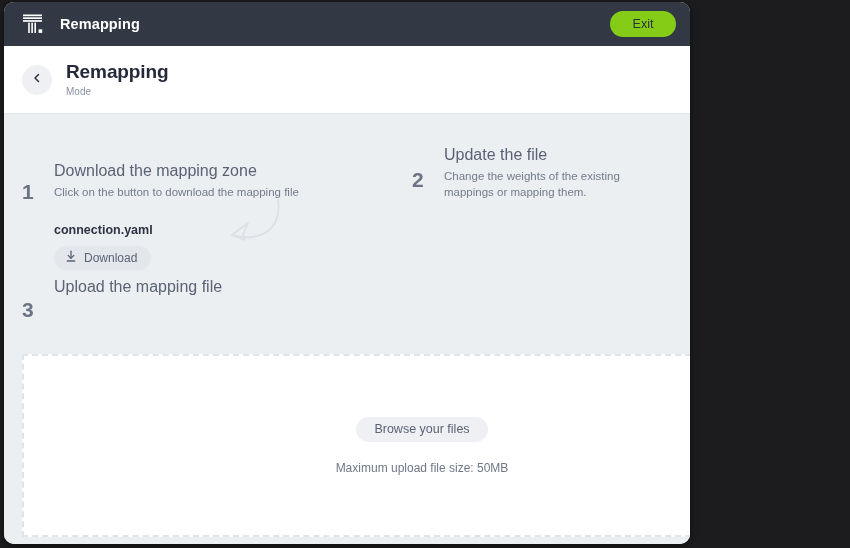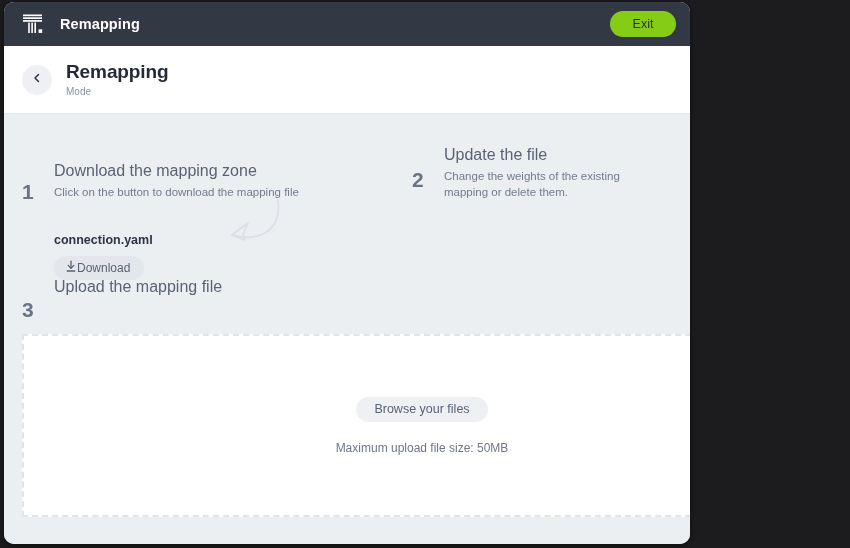--- a/index.html
+++ b/index.html
@@ -135,49 +135,50 @@
   #step1 .step-num { margin-top: 18px; }
   #step2 { left: 408px; top: 32px; width: 245px; }
   #step2 .step-num { margin-top: 22px; }
   #step3 { left: 18px; top: 164px; width: 440px; }
   #step3 .step-num { margin-top: 20px; }
 
   #file-name {
     color: #2d3342;
     font-size: 12.5px;
     font-weight: bold;
-    margin-top: 32px;
+    margin-top: 22px;
   }
   #download-button {
     margin-top: 9px;
     background: #e3e7ec;
     border: none;
     border-radius: 14px;
     height: 24px;
     padding: 0 14px 0 11px;
     display: inline-flex;
     align-items: center;
+    gap: 7px;
     color: #5a6375;
     font-size: 12px;
     cursor: pointer;
     font-family: "Liberation Sans", sans-serif;
   }
 
   #curve-arrow {
     position: absolute;
     left: 208px;
     top: 78px;
     pointer-events: none;
   }
 
   
   #dropzone {
     position: absolute;
     left: 18px;
-    top: 220px;
+    top: 240px;
     width: 800px;
     height: 183px;
     background: #ffffff;
     border: 2px dashed #dfe4e9;
     box-sizing: border-box;
     display: flex;
     flex-direction: column;
     align-items: center;
     justify-content: center;
   }
@@ -258,21 +259,21 @@
       <svg width="78" height="55" viewBox="0 0 78 55">
         <path d="M20,43 C46,50 70,40 66,8" fill="none" stroke="#dadee5" stroke-width="1.6" stroke-linecap="round"></path>
         <path d="M20,43 L36,31 L31,42.5 L33,48 Z" fill="none" stroke="#dadee5" stroke-width="1.6" stroke-linejoin="round"></path>
       </svg>
     </span>
 
     <div class="step" id="step2">
       <div class="step-num">2</div>
       <div class="step-body">
         <div class="step-title">Update the file</div>
-        <div class="step-desc">Change the weights of the existing mapping or delete them.</div>
+        <div class="step-desc">Change the weights of the existing mappings or mapping them.</div>
       </div>
     </div>
 
     <div class="step" id="step3">
       <div class="step-num">3</div>
       <div class="step-body">
         <div class="step-title">Upload the mapping file</div>
       </div>
     </div>
 

